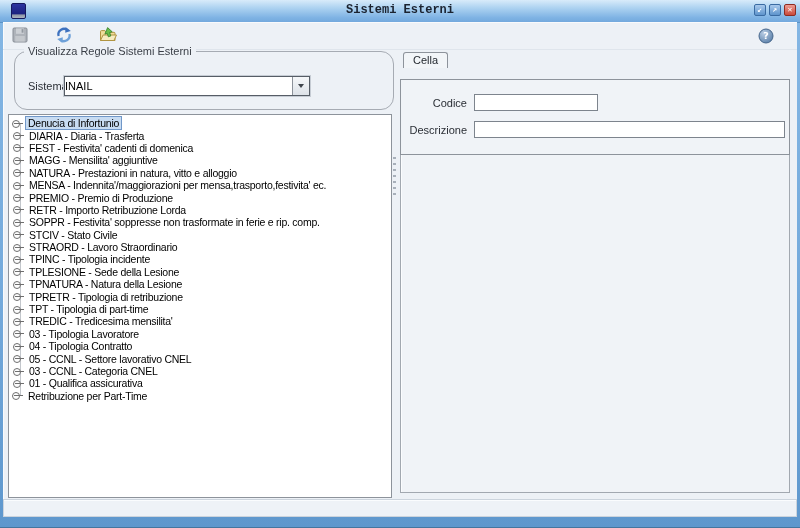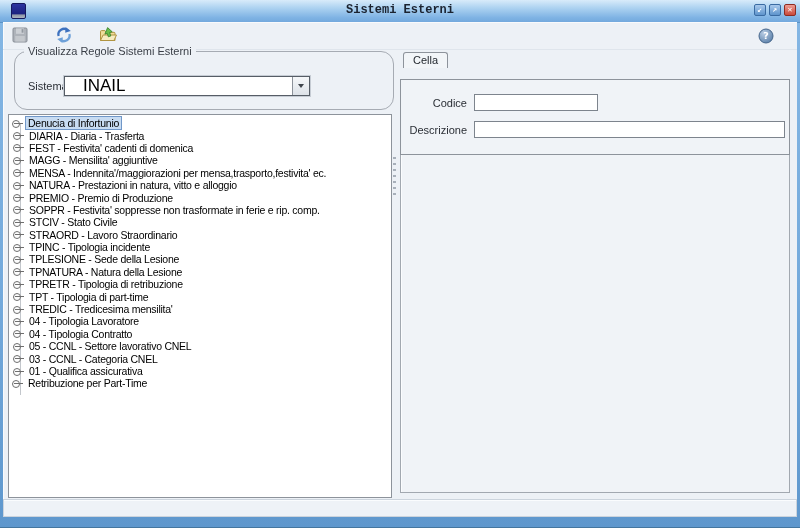--- a/index.html
+++ b/index.html
@@ -37,21 +37,21 @@
   .t-help{left:auto;right:23px;top:6px;width:16px;height:16px;}
 
   
   .groupbox{position:absolute;left:11px;top:29px;width:380px;height:59px;
     border:1px solid #a6abb3;border-radius:13px;box-sizing:border-box;}
   .group-title{position:absolute;left:9px;top:-7px;background:#edf1f6;padding:0 4px;
     font-size:11px;color:#3a3f47;}
   .sis-label{position:absolute;left:13px;top:28px;font-size:11px;color:#2b2f36;}
   .combo{position:absolute;left:49px;top:24px;width:246px;height:20px;box-sizing:border-box;
     background:#fff;border:1px solid #565d66;box-shadow:0 0 0 1px #c6ccd4;display:flex;}
-  .combo-value{flex:1;font-size:17px;line-height:18px;padding-left:18px;color:#000;overflow:hidden;}
+  .combo-value{flex:1;font-size:11px;line-height:18px;padding-left:0;color:#000;overflow:hidden;}
   .combo-btn{width:17px;height:100%;box-sizing:border-box;border-left:1px solid #8b9199;
     background:linear-gradient(180deg,#f5f7f9 0%,#dde2e8 100%);
     display:flex;align-items:center;justify-content:center;}
   .combo-arrow{width:0;height:0;border-left:3.5px solid transparent;
     border-right:3.5px solid transparent;border-top:4.5px solid #3e444b;}
 
   
   .tree-panel{position:absolute;left:5px;top:92px;width:384px;height:384px;box-sizing:border-box;
     background:#fff;border:1px solid #8d939b;overflow:hidden;}
   .tree{position:absolute;left:1px;top:2px;right:1px;}
@@ -182,32 +182,36 @@
         <div class="row child">
             <span class="handle"></span>
             <span class="lbl">FEST - Festivita' cadenti di domenica</span>
           </div>
         <div class="row child">
             <span class="handle"></span>
             <span class="lbl">MAGG - Mensilita' aggiuntive</span>
           </div>
         <div class="row child">
             <span class="handle"></span>
+            <span class="lbl">NATURA - Prestazioni in natura, vitto e alloggio</span>
+          </div>
+        <div class="row child">
+            <span class="handle"></span>
             <span class="lbl">MENSA - Indennita'/maggiorazioni per mensa,trasporto,festivita' ec.</span>
           </div>
         <div class="row child">
             <span class="handle"></span>
-            <span class="lbl">NATURA - Prestazioni in natura, vitto e alloggio</span>
-          </div>
-        <div class="row child">
-            <span class="handle"></span>
             <span class="lbl">PREMIO - Premio di Produzione</span>
           </div>
         <div class="row child">
             <span class="handle"></span>
+            <span class="lbl">RETR - Importo Retribuzione Lorda</span>
+          </div>
+        <div class="row child">
+            <span class="handle"></span>
             <span class="lbl">SOPPR - Festivita' soppresse non trasformate in ferie e rip. comp.</span>
           </div>
         <div class="row child">
             <span class="handle"></span>
             <span class="lbl">STCIV - Stato Civile</span>
           </div>
         <div class="row child">
             <span class="handle"></span>
             <span class="lbl">STRAORD - Lavoro Straordinario</span>
           </div>
@@ -230,21 +234,21 @@
         <div class="row child">
             <span class="handle"></span>
             <span class="lbl">TPT - Tipologia di part-time</span>
           </div>
         <div class="row child">
             <span class="handle"></span>
             <span class="lbl">TREDIC - Tredicesima mensilita'</span>
           </div>
         <div class="row child">
             <span class="handle"></span>
-            <span class="lbl">04 - Tipologia Lavoratore</span>
+            <span class="lbl">03 - Tipologia Lavoratore</span>
           </div>
         <div class="row child">
             <span class="handle"></span>
             <span class="lbl">04 - Tipologia Contratto</span>
           </div>
         <div class="row child">
             <span class="handle"></span>
             <span class="lbl">05 - CCNL - Settore lavorativo CNEL</span>
           </div>
         <div class="row child">

